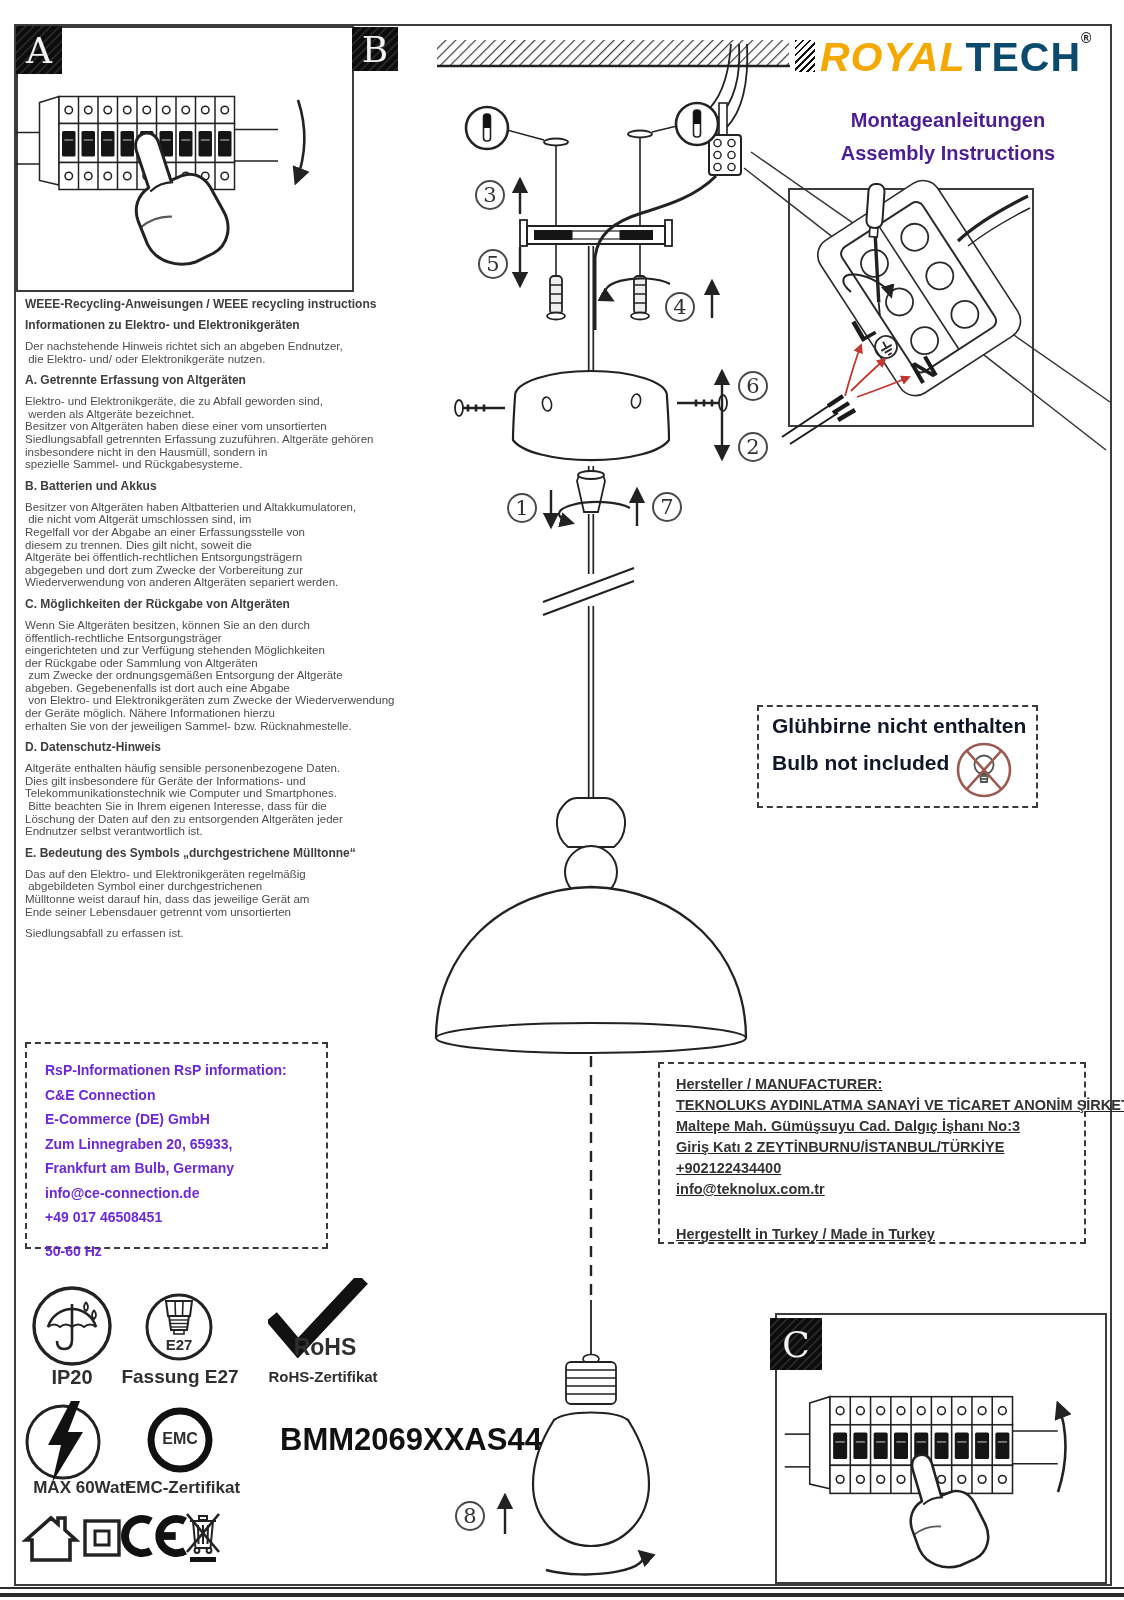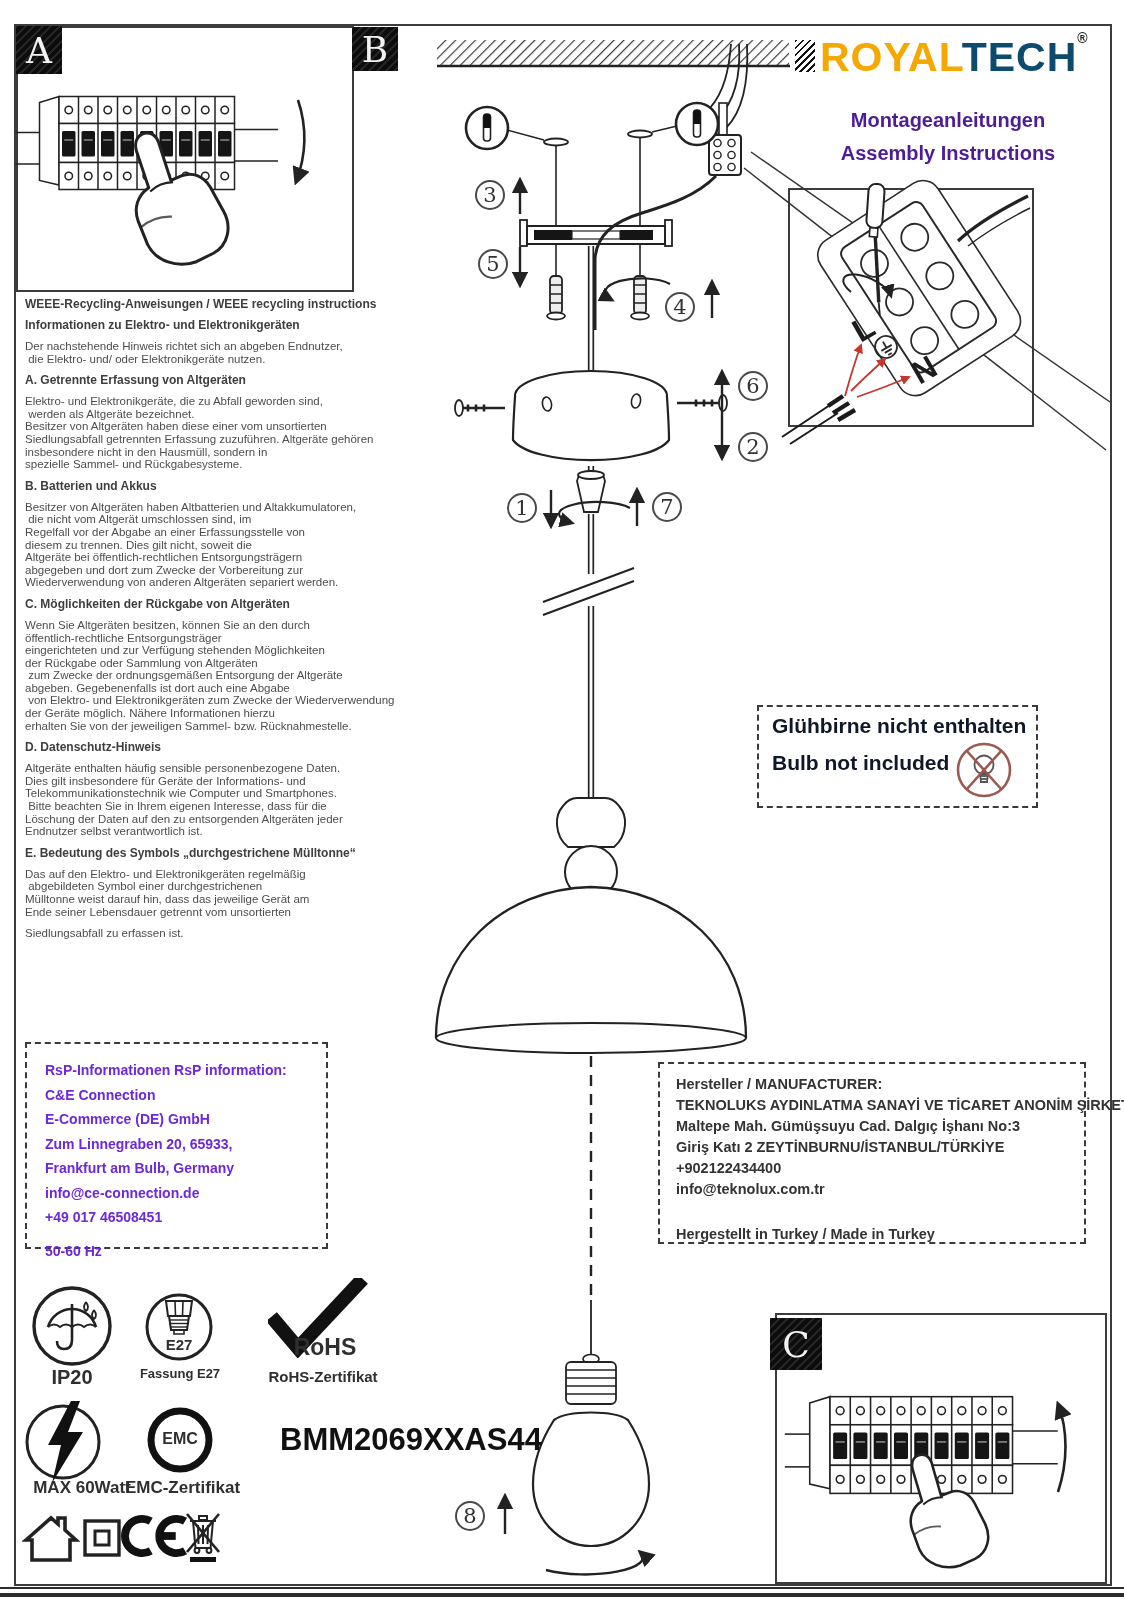--- a/index.html
+++ b/index.html
@@ -8,21 +8,21 @@
   .abs{position:absolute;}
   .box{border:2px solid #3c3c3c;background:transparent;}
   .dashedbox{border:2px dashed #3a3a3a;background:transparent;}
   .seclabel{background:#0c0c0c;color:#f2f2f2;font-family:"DejaVu Serif",serif;
             display:flex;align-items:center;justify-content:center;font-size:36px;
             background-image:repeating-linear-gradient(135deg,rgba(255,255,255,.10) 0 2px,rgba(0,0,0,0) 2px 6px);}
   .stepnum{width:30px;height:30px;border:2px solid #4a4a4a;border-radius:50%;background:#fff;
            display:flex;align-items:center;justify-content:center;
            font-family:"DejaVu Serif",serif;font-size:21px;color:#333;box-sizing:border-box;}
   .brand{font-weight:bold;font-size:41px;letter-spacing:1px;white-space:nowrap;}
-  .brand .gold{color:#F5A800;}
+  .brand .gold{color:#F5A800;font-style:italic;}
   .brand .dark{color:#0c4a6e;}
   .brand sup{font-size:14px;vertical-align:28px;color:#1b1b1b;}
   .titleblock{width:310px;text-align:center;font-weight:bold;font-size:20px;line-height:33px;color:#4c1d95;}
   .weee{width:432px;font-size:11.5px;line-height:12.6px;color:#4d4d4d;}
   .weee h4{margin:0 0 8px 0;font-size:12px;line-height:13px;color:#3e3e3e;}
   .weee p{margin:0 0 9px 0;white-space:pre;}
   .notice-line{font-weight:bold;font-size:21px;color:#0f172a;white-space:nowrap;}
   .rsp p{margin:0;font-weight:bold;font-size:14px;line-height:24.5px;color:#6d28d9;white-space:nowrap;}
   .manu p{margin:0;font-weight:bold;font-size:14.5px;line-height:21px;color:#333;white-space:nowrap;}
   .certlabel{font-weight:bold;color:#2f2f2f;text-align:center;white-space:nowrap;}
@@ -404,21 +404,21 @@
     <p>RsP-Informationen RsP information:</p>
     <p>C&amp;E Connection</p>
     <p>E-Commerce (DE) GmbH</p>
     <p>Zum Linnegraben 20, 65933,</p>
     <p>Frankfurt am Bulb, Germany</p>
     <p>info@ce-connection.de</p>
     <p>+49 017 46508451</p>
     <p style="margin-top:9px;">50-60 Hz</p>
   </div>
 
-  <div class="abs dashedbox manu" style="left:658px;top:1062px;width:428px;height:182px;padding:10px 0 0 16px;box-sizing:border-box;">
+  <div class="abs dashedbox manu" style="left:658px;top:1062px;width:428px;height:182px;padding:10px 0 0 16px;box-sizing:border-box;text-decoration:underline;">
     <p>Hersteller / MANUFACTURER:</p>
     <p>TEKNOLUKS AYDINLATMA SANAYİ VE TİCARET ANONİM ŞİRKETİ</p>
     <p>Maltepe Mah. Gümüşsuyu Cad. Dalgıç İşhanı No:3</p>
     <p>Giriş Katı 2 ZEYTİNBURNU/İSTANBUL/TÜRKİYE</p>
     <p>+902122434400</p>
     <p>info@teknolux.com.tr</p>
     <p style="margin-top:24px;">Hergestellt in Turkey / Made in Turkey</p>
   </div>
 
   <svg class="abs" style="left:30px;top:1284px;" width="84" height="84" viewBox="0 0 84 84">
@@ -441,21 +441,21 @@
       <line x1="31" y1="9" x2="31.5" y2="24" stroke-width="1.6"></line>
       <line x1="39" y1="9" x2="38.5" y2="24" stroke-width="1.6"></line>
       <path d="M25,24 h20 l-2,14 h-16 z" stroke-width="2"></path>
       <line x1="25" y1="28" x2="45" y2="28" stroke-width="1.4"></line>
       <line x1="25.5" y1="31.5" x2="44.5" y2="31.5" stroke-width="1.4"></line>
       <line x1="26" y1="35" x2="44" y2="35" stroke-width="1.4"></line>
       <path d="M30,38 h10 v4 h-10 z" stroke-width="1.6"></path>
     </g>
   </svg>
   <div class="abs certlabel" style="left:144px;top:1336px;width:70px;font-size:15px;">E27</div>
-  <div class="abs certlabel" style="left:110px;top:1366px;width:140px;font-size:13px;">Fassung E27</div>
+  <div class="abs certlabel" style="left:110px;top:1366px;width:140px;font-size:19px;">Fassung E27</div>
 
   <svg class="abs" style="left:268px;top:1278px;" width="100" height="80" viewBox="0 0 100 80">
     <path d="M8,44 L30,70 L90,6" fill="none" stroke="#111" stroke-width="14" stroke-linecap="square"></path>
   </svg>
   <div class="abs certlabel" style="left:280px;top:1334px;width:90px;font-size:23px;">RoHS</div>
   <div class="abs certlabel" style="left:258px;top:1368px;width:130px;font-size:15px;">RoHS-Zertifikat</div>
 
   <svg class="abs" style="left:18px;top:1397px;" width="90" height="90" viewBox="0 0 90 90">
     <circle cx="45" cy="45" r="36" fill="none" stroke="#222" stroke-width="3"></circle>
     <polygon points="53,4 30,48 43,48 34,86 65,35 50,35 62,4" fill="#111"></polygon>

